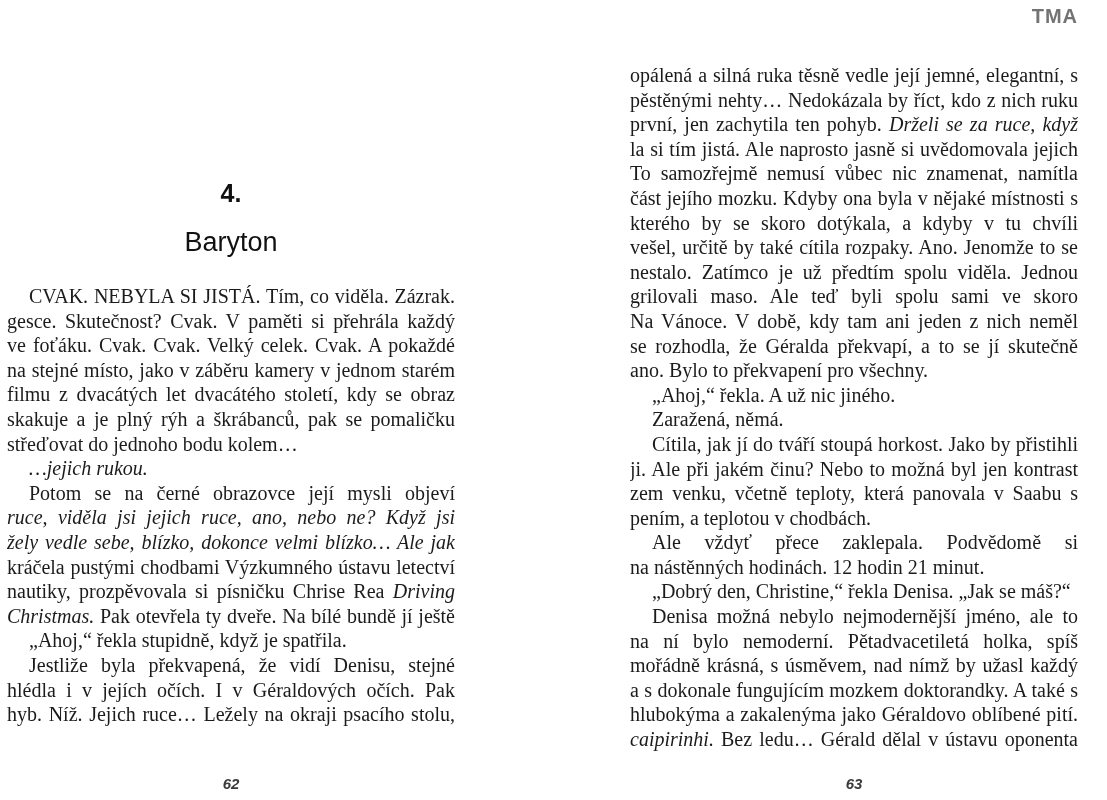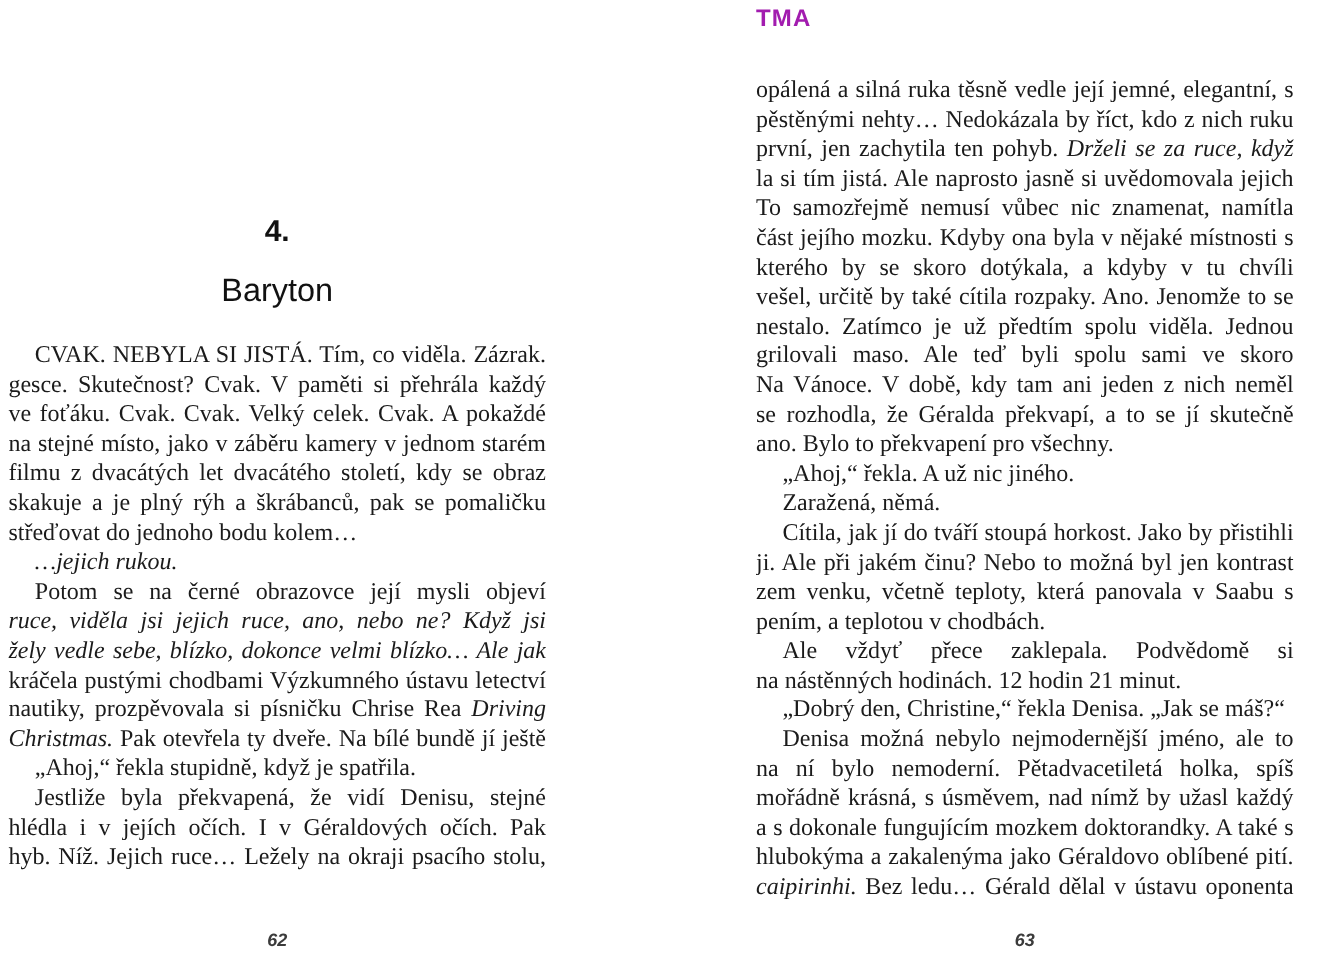--- a/index.html
+++ b/index.html
@@ -26,25 +26,25 @@
   }
   .chapter-title {
     position: absolute; top: 228px; left: 0; width: 100%;
     margin: 0; text-align: center;
     font-family: "Liberation Sans", sans-serif;
     font-weight: normal; font-size: 27px; line-height: 29px;
     color: #111111;
   }
   .running-header {
     position: absolute; top: 4px; left: 0; width: 100%;
-    text-align: left;
+    text-align: right;
     font-family: "Liberation Sans", sans-serif;
     font-weight: bold; font-size: 20px; line-height: 24px;
     letter-spacing: 1px;
-    color: #a21caf;
+    color: #737373;
   }
   .body-text { position: absolute; left: 0; width: 448px; }
   .page-left  .body-text { top: 284px; }
   .page-right .body-text { top: 63px; }
 
   .line {
     height: 24.6px;
     line-height: 24.6px;
     font-size: 20px;
     overflow: hidden;

